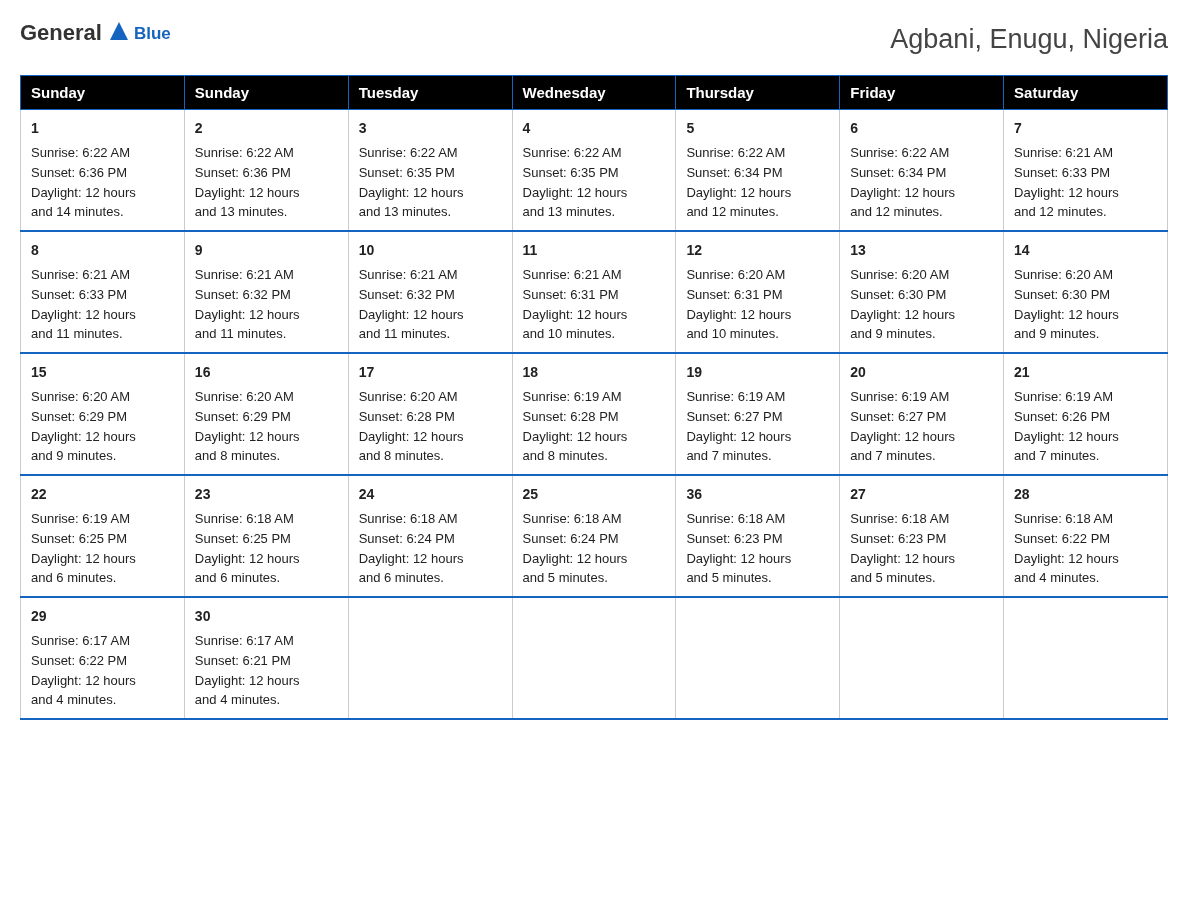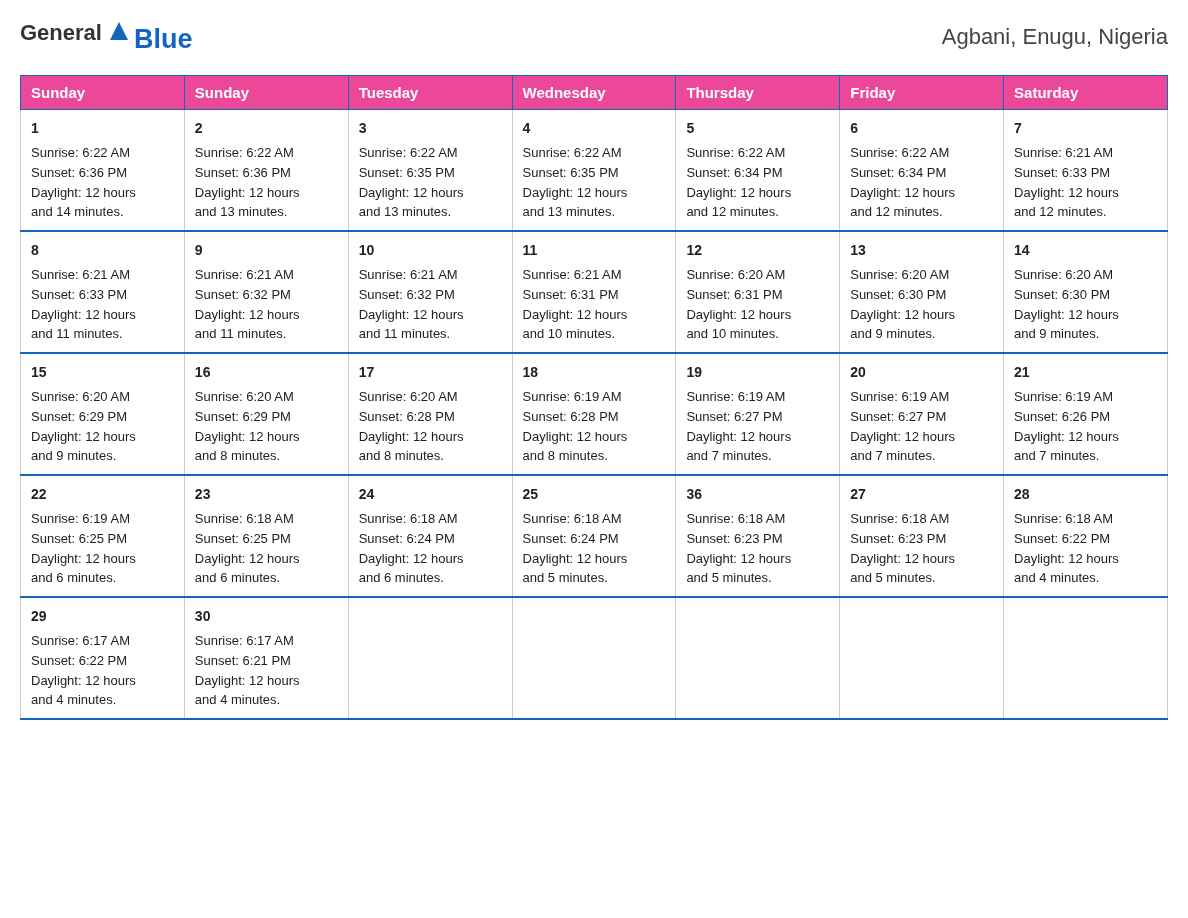--- a/index.html
+++ b/index.html
@@ -20,50 +20,50 @@
       display: flex;
       align-items: center;
       gap: 4px;
     }
     .logo-text-general {
       font-size: 22px;
       font-weight: bold;
       color: #333;
     }
     .logo-text-blue {
-      font-size: 27px;
+      font-size: 17px;
       font-weight: bold;
       color: #1565c0;
     }
     .logo-area {
       display: flex;
       flex-direction: row;
       align-items: flex-start;
     }
     .title-area {
       text-align: right;
     }
     .month-title {
       font-size: 48px;
       font-weight: bold;
       color: #222;
       line-height: 1.1;
     }
     .location {
-      font-size: 22px;
+      font-size: 27px;
       color: #444;
       margin-top: 4px;
     }
     table {
       width: 100%;
       border-collapse: collapse;
       table-layout: fixed;
     }
     thead tr {
-      background-color: #ec4899;
+      background-color: #000000;
       border-radius: 7px;
     }
     thead th {
       color: #fff;
       font-size: 15px;
       font-weight: bold;
       padding: 8px 10px;
       text-align: left;
       border: 1px solid #1565c0;
     }

